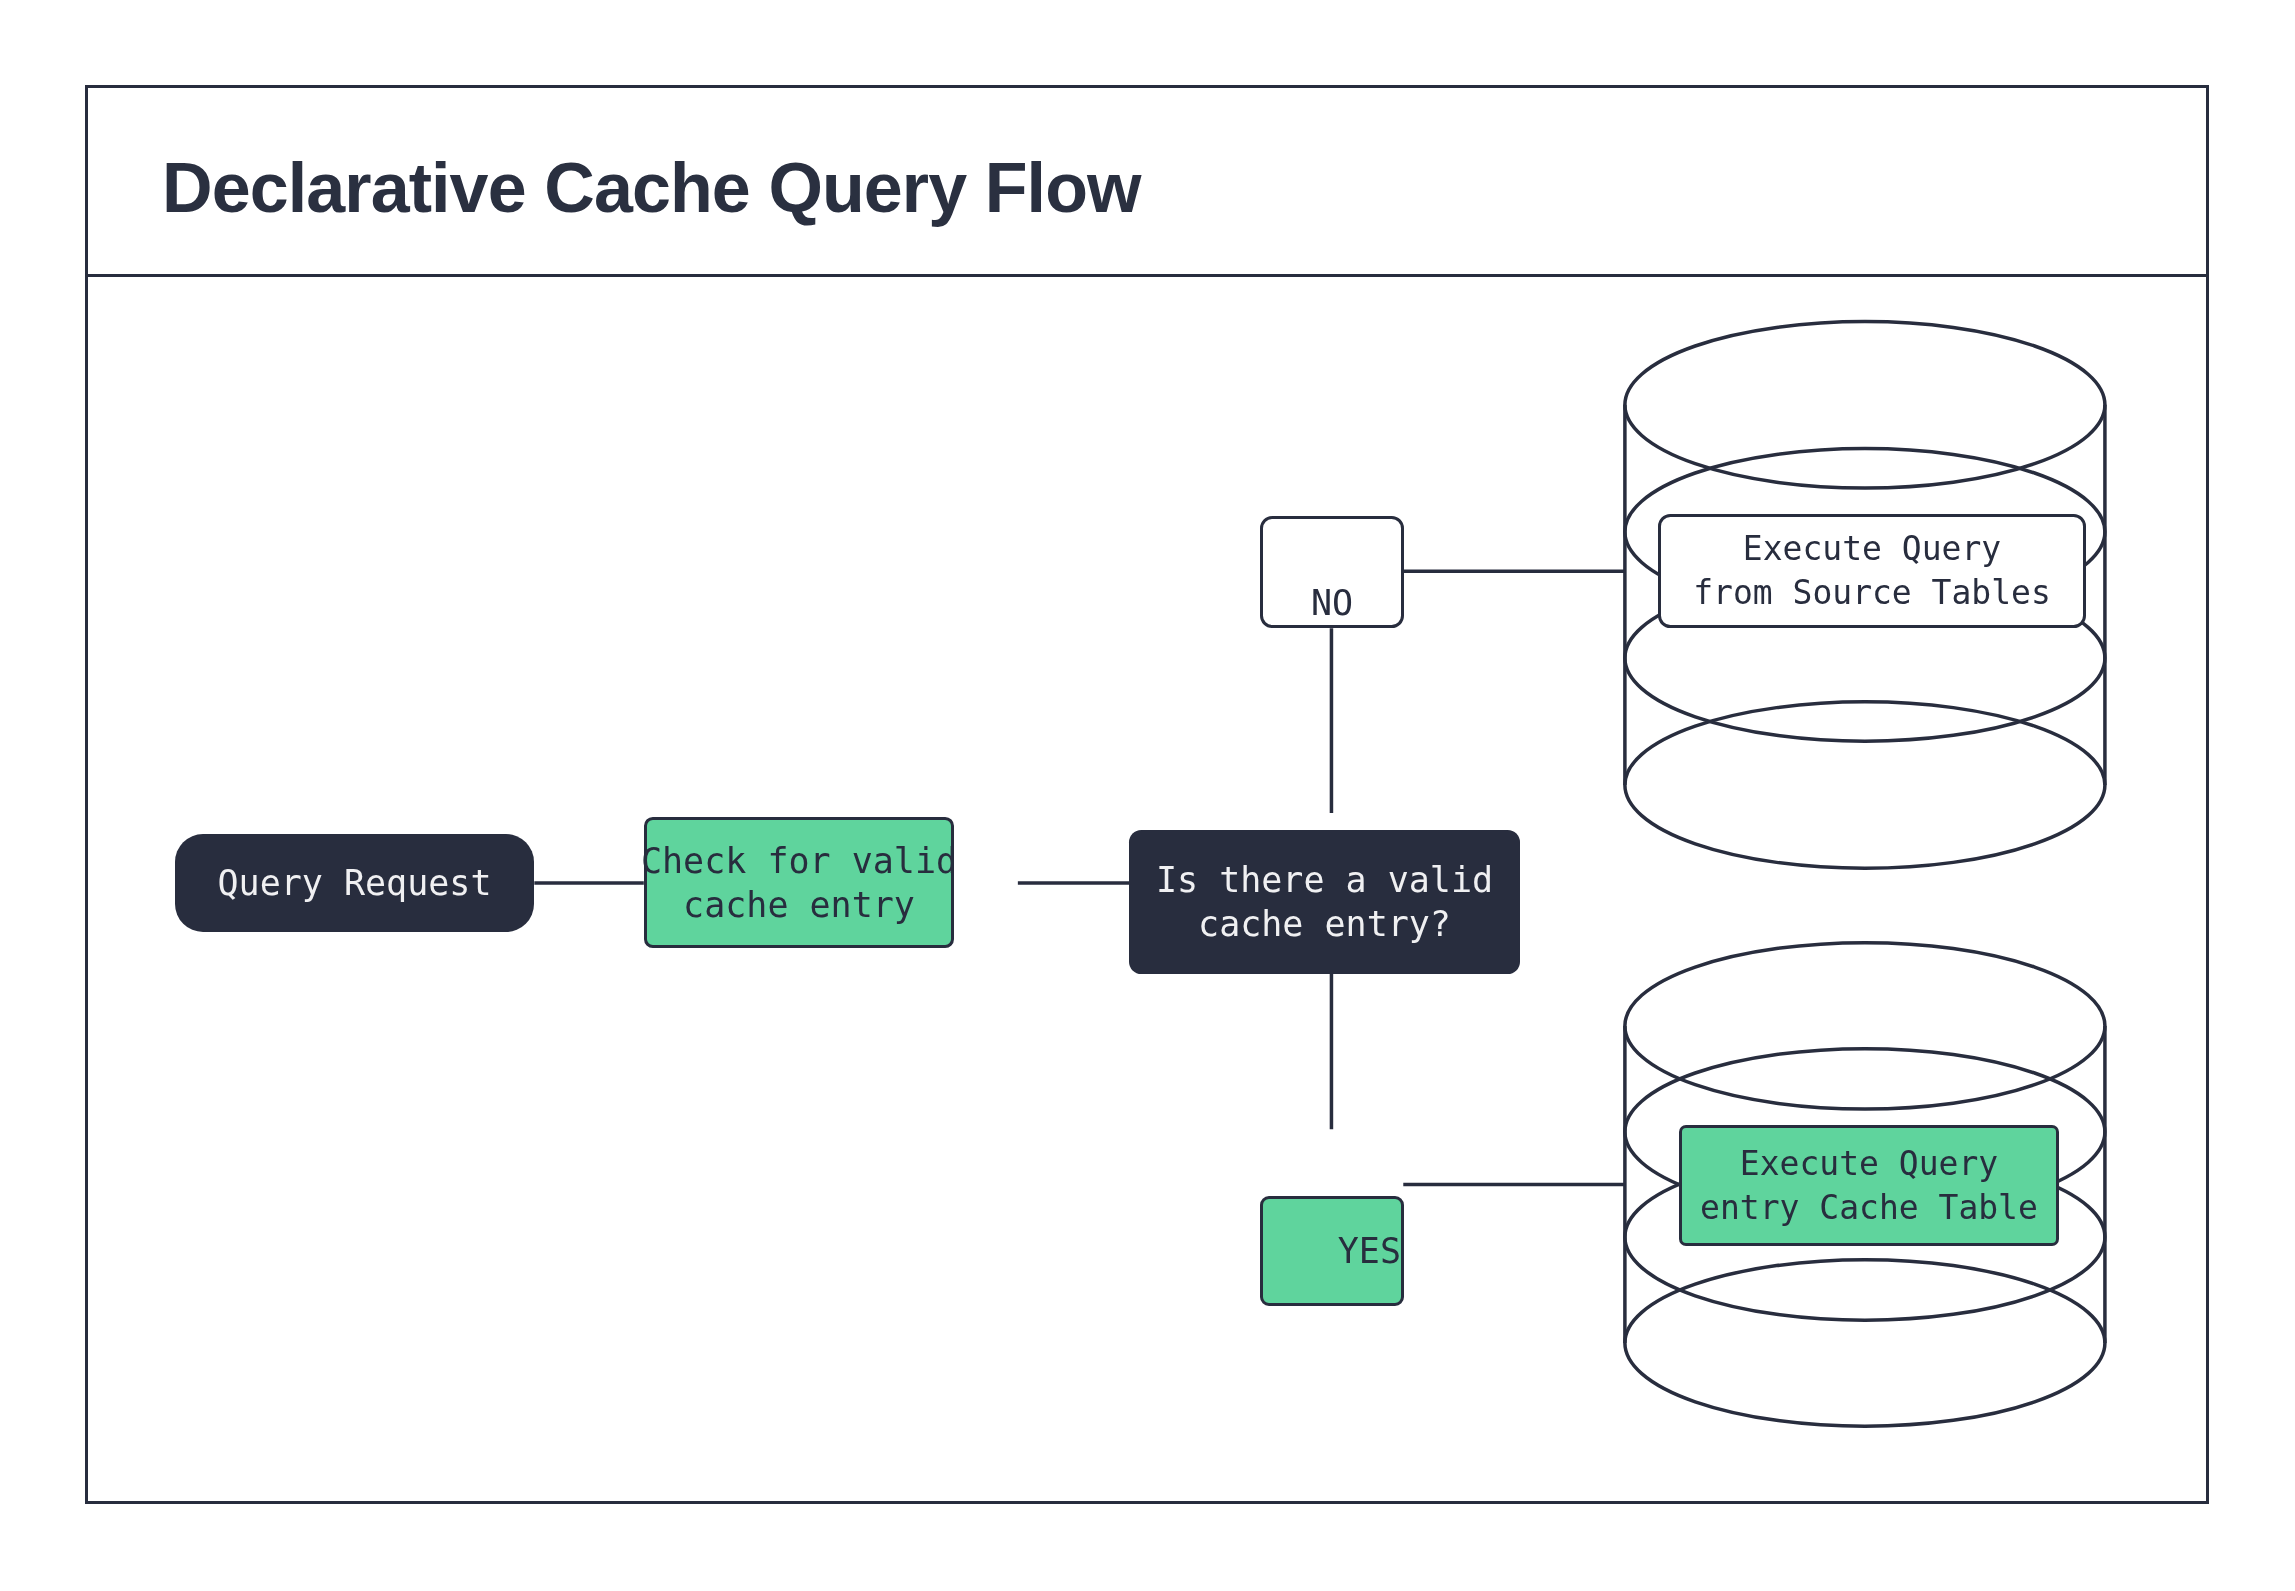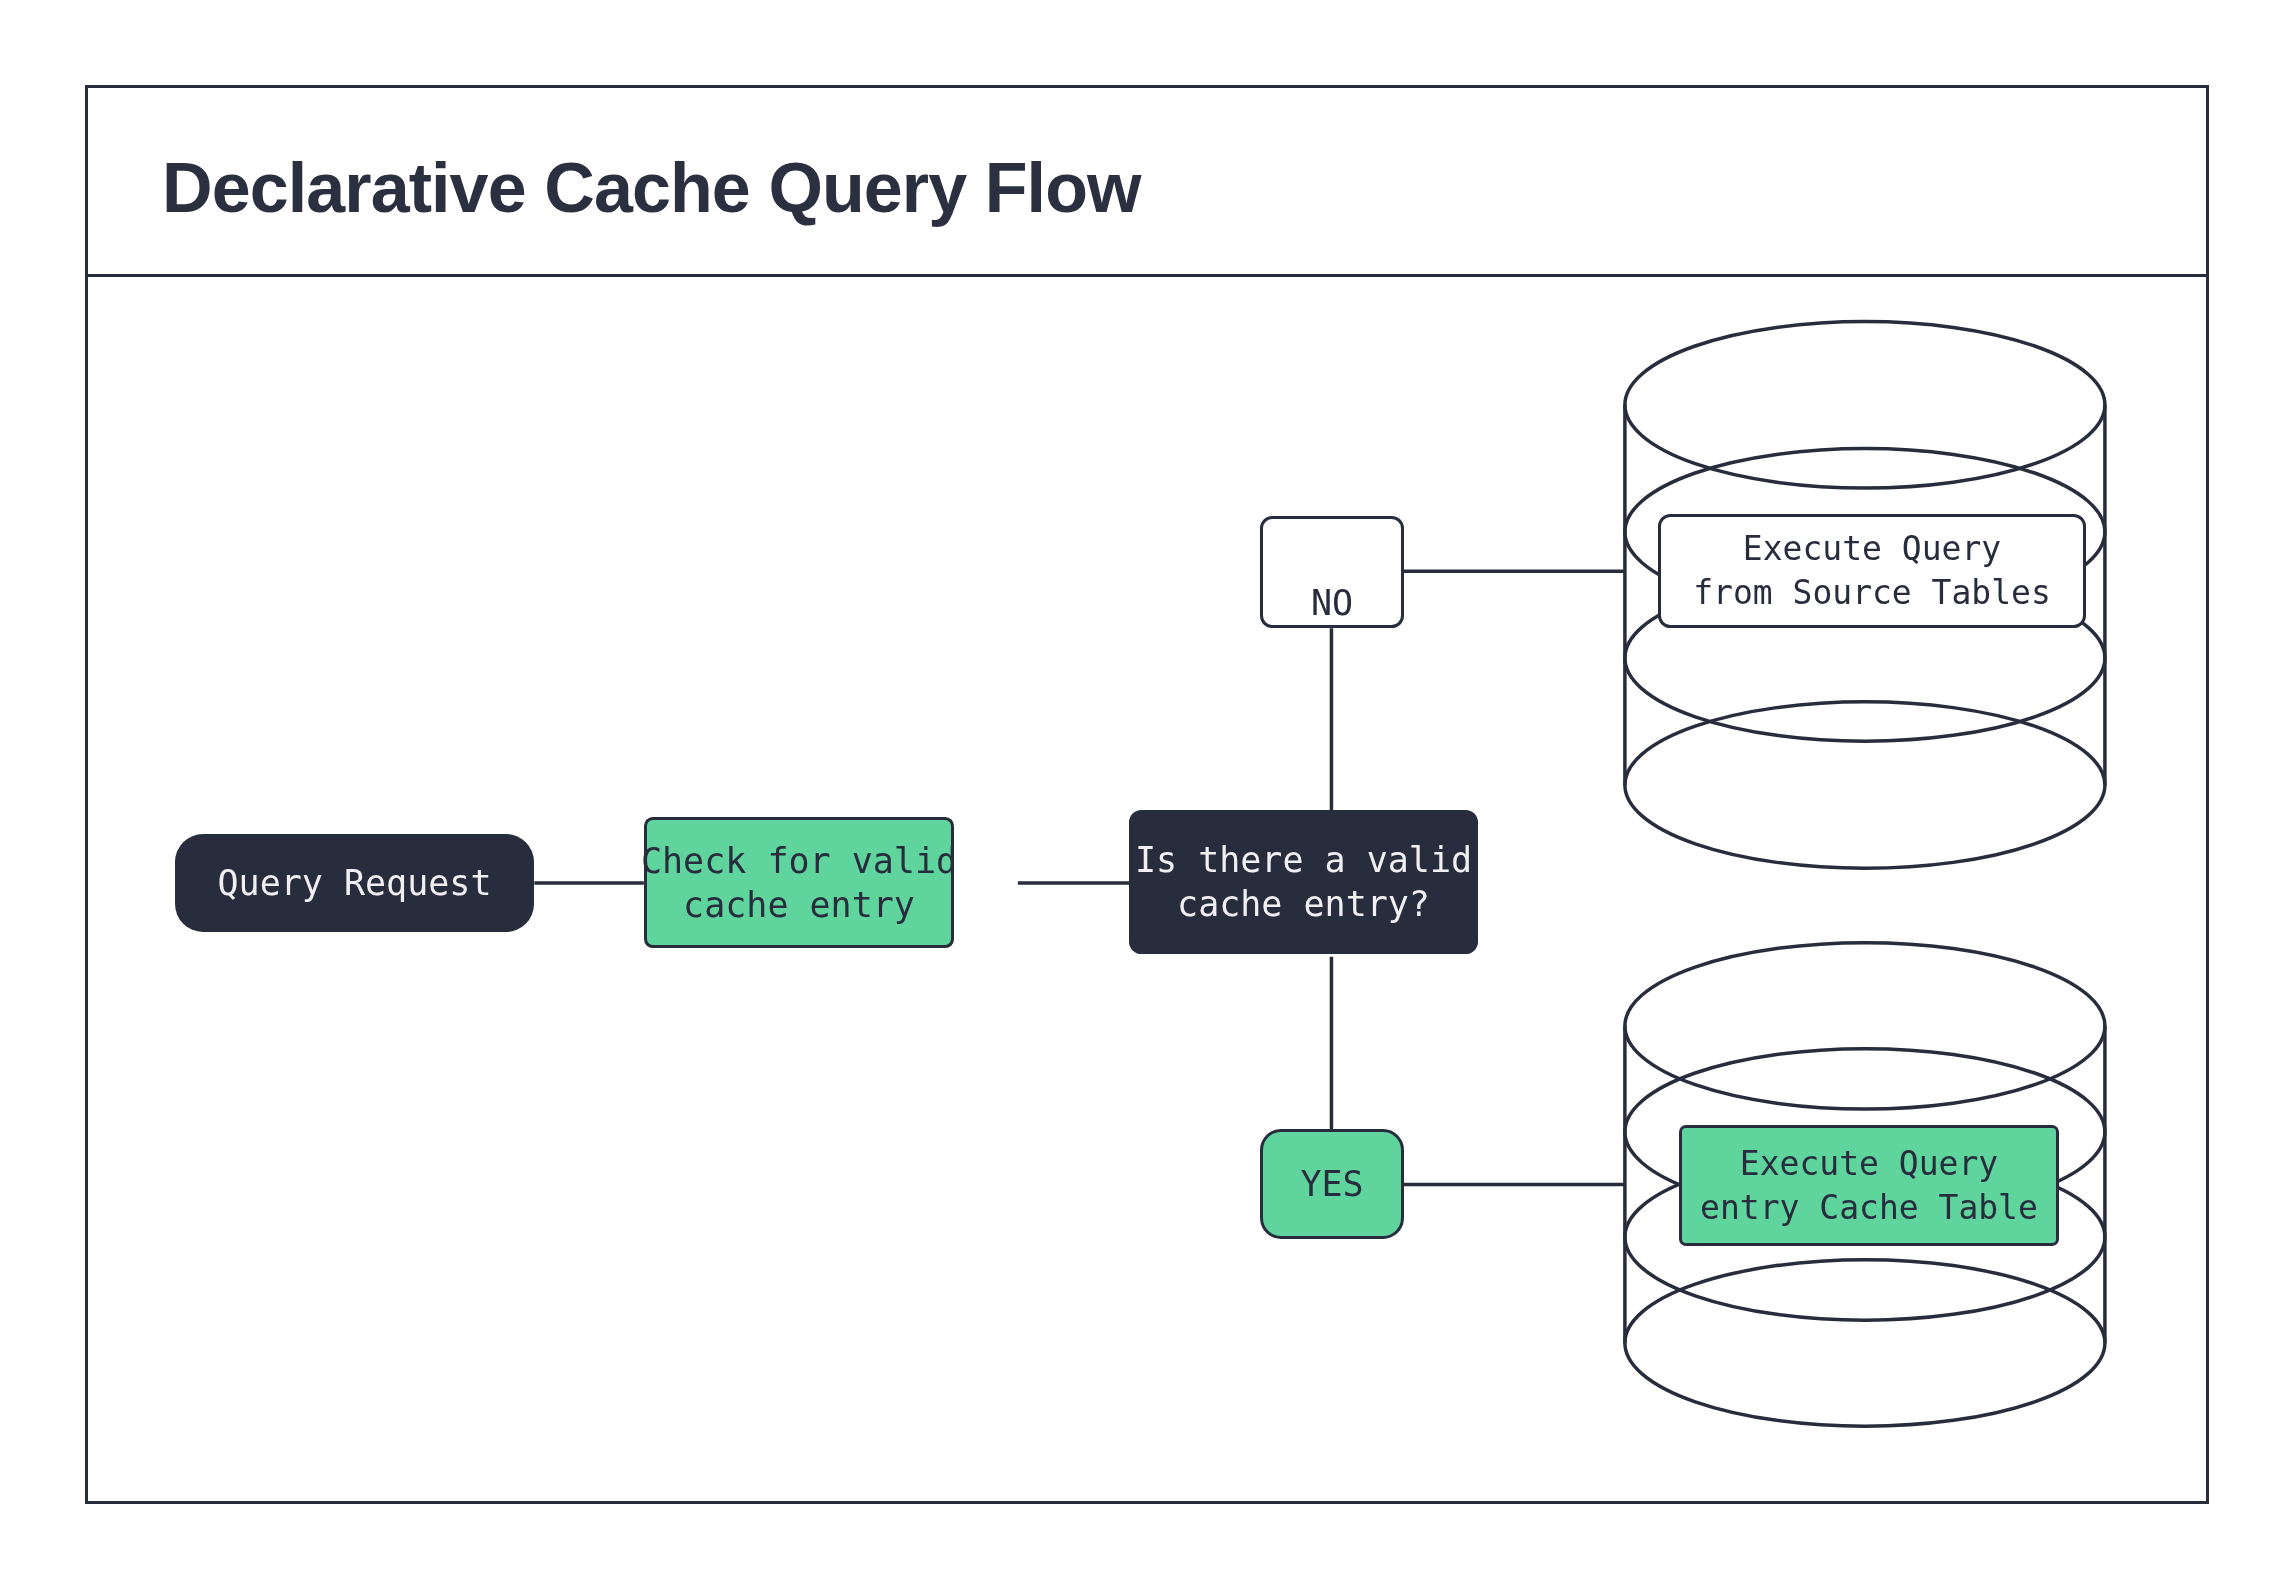--- a/index.html
+++ b/index.html
@@ -28,23 +28,23 @@
     position:absolute;box-sizing:border-box;
     display:flex;flex-direction:column;align-items:center;justify-content:center;
     text-align:center;font-size:35px;line-height:44px;color:#282D3E;
   }
   .node span{display:block;white-space:pre;}
   .dark{background:#282D3E;color:#F0F0F2;border-radius:12.3px;}
   .green{background:#5FD49D;border:3.5px solid #282D3E;color:#282D3E;}
   .whitebox{background:#ffffff;border:3.5px solid #282D3E;color:#282D3E;}
   .qr   {left:175px; top:834px; width:359px; height:98px;border-radius:28px;}
   .chk  {left:644px; top:817px; width:310px; height:131px; border-radius:8.8px;}
-  .dec  {left:1129px;top:810px; width:349px; height:144px;}
+  .dec  {left:1129px;top:830px; width:391px; height:144px;}
   .no   {left:1260px;top:516px; width:144px; height:112px; border-radius:12.3px;justify-content:flex-end;}
-  .yes  {left:1260px;top:1129px;width:144px; height:110px; border-radius:21px;}
+  .yes  {left:1260px;top:1196px;width:144px; height:110px; border-radius:9px;align-items:flex-end;}
   .srcl {left:1658px;top:514px; width:428px; height:114px; border-radius:12.3px; font-size:33px;line-height:44px;}
   .cchl {left:1679px;top:1125px;width:380px; height:121px; border-radius:7px;  font-size:33px;line-height:44px;}
 </style>
 </head>
 <body>
 
 <div class="stage">
 
   <svg class="layer" width="2295" height="1591" viewBox="0 0 2620 1816">
     <g stroke="#282D3E" stroke-width="4" fill="none">

